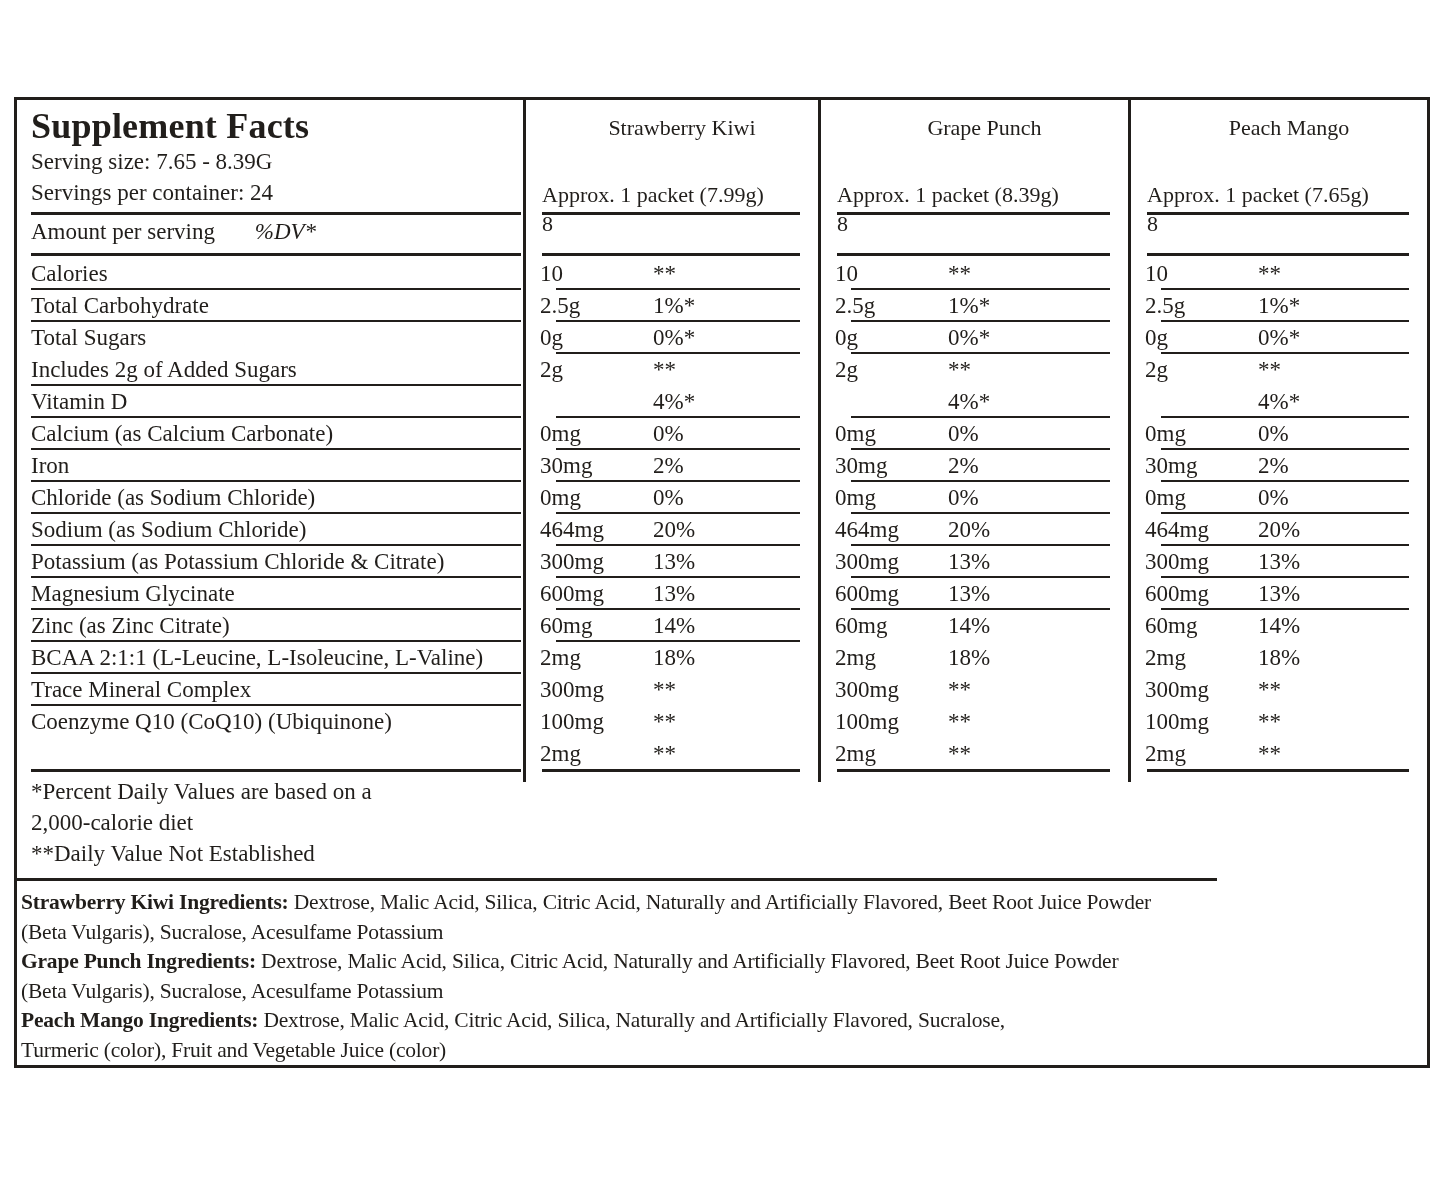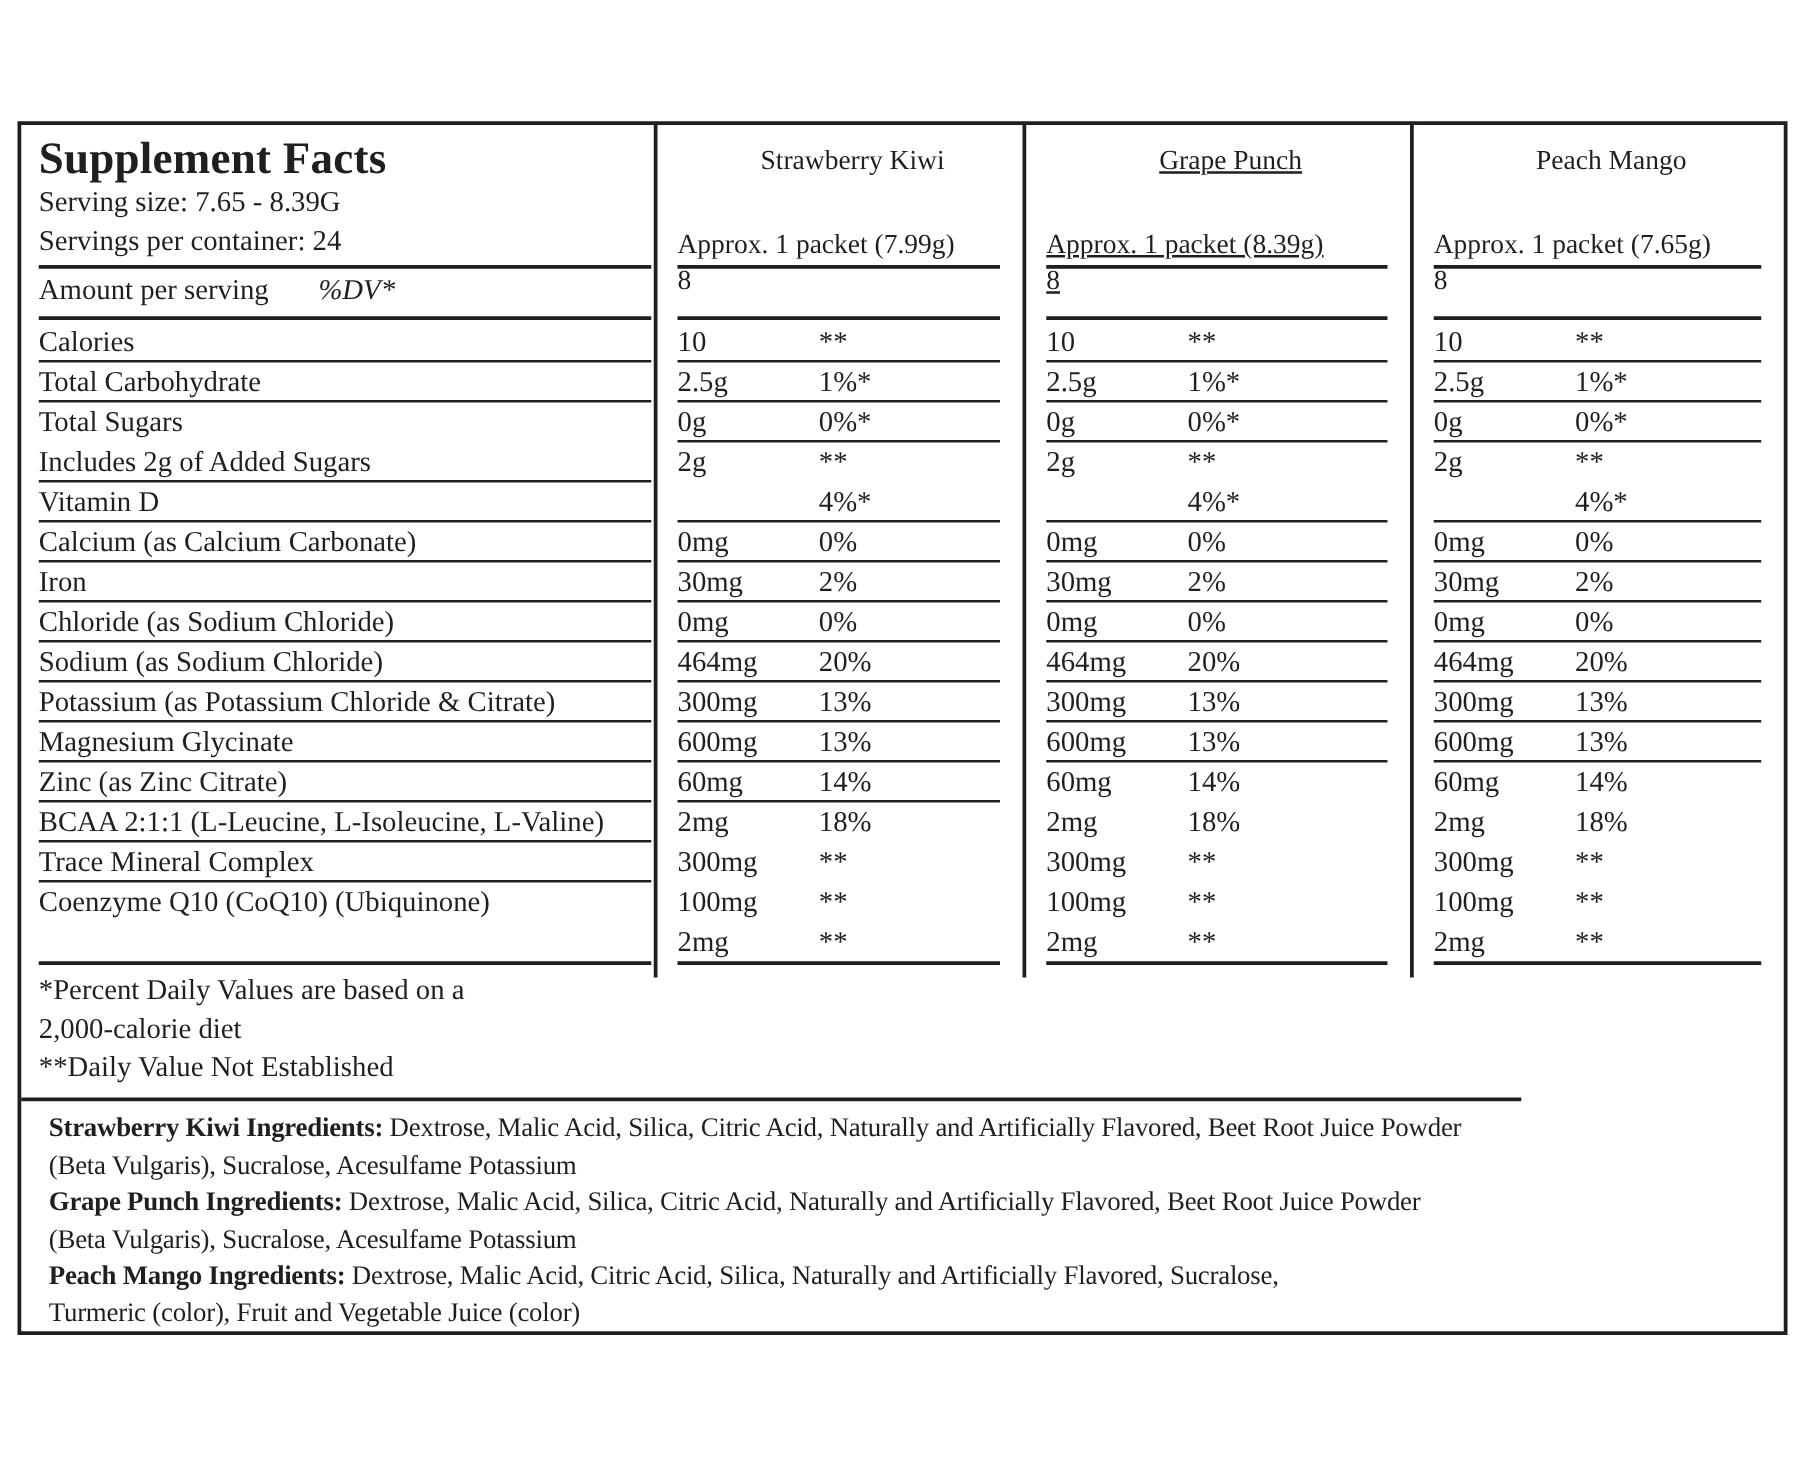--- a/index.html
+++ b/index.html
@@ -7,21 +7,21 @@
   body{ background:var(--bg); font-family:"Liberation Serif","DejaVu Serif",serif; color:var(--ink); }
   #page{ position:relative; width:1445px; height:1182px; background:var(--bg); overflow:hidden; }
 
   .facts-box{ position:absolute; left:14px; top:97px; width:1416px; height:971px; border:3px solid var(--ink); }
   .facts-area{ position:absolute; left:0; top:0; width:1410px; height:778px; }
 
   .col{ position:absolute; top:0; }
   .col-label{ left:0; width:506px; height:778px; }
   .col-flavor{ height:682px; border-left:3px solid var(--ink); }
   #col-sk{ left:506px; width:295px; }
-  #col-gp{ left:801px; width:310px;text-decoration:underline; }
+  #col-gp{ left:801px; width:310px; }
   #col-pm{ left:1111px; width:299px; }
 
   .sf-title{ font-size:36px; font-weight:bold; line-height:40px; margin:6px 0 0 14px; letter-spacing:.2px; white-space:nowrap; }
   .hdr-line{ font-size:23px; line-height:31px; padding-left:14px; white-space:nowrap; }
 
   .rule{ position:absolute; height:3px; background:var(--ink); }
   .rule-l{ left:14px; right:2px; }
   .rule-v{ left:16px; right:18px; }
   .rule1{ top:112px; } .rule2{ top:153px; }
   .bottom-rule{ position:absolute; top:669px; height:3px; background:var(--ink); }
@@ -30,27 +30,27 @@
   .aps-row .dvh{ display:inline-block; margin-left:34px;font-style:italic; }
 
   .fl-title{ text-align:center; font-size:22px; line-height:27px; padding-top:14px; white-space:nowrap;padding-left:20px; }
   .fl-packet{ font-size:22px; line-height:28px; padding-left:16px; white-space:nowrap;margin-top:40px; }
   .fl-packet2{ font-size:22px; line-height:29px; padding-left:16px; }
 
   .rows{ position:absolute; top:158px; left:0; right:0; }
   .row{ position:relative; height:32px; font-size:23px; line-height:31px; white-space:nowrap; }
   .row .rlabel{ padding-left:14px;text-align:right; }
   .row.lrule::after{ content:""; position:absolute; left:14px; right:2px; bottom:0; height:2px; background:var(--ink); }
-  .vrow{ position:relative; height:32px; font-size:23px; line-height:31px; padding-left:16px; white-space:nowrap; }
+  .vrow{ position:relative; height:32px; font-size:23px; line-height:31px; white-space:nowrap;margin-left:14px; }
   .vrow.vrule::after{ content:""; position:absolute; left:16px; right:18px; bottom:0; height:2px; background:var(--ink); }
   .vrow .amount{ display:inline-block; width:113px; }
 
   .footnotes{ position:absolute; top:676px; left:0; right:0; padding-left:14px; font-size:23px; line-height:31px; }
 
-  .ingredients{ position:absolute; left:0; top:778px; width:1200px; height:187px; border-top:3px solid var(--ink); padding:7px 0 0 22px; }
+  .ingredients{ position:absolute; left:0; top:778px; width:1200px; height:187px; border-top:3px solid var(--ink); padding:7px 0 0 4px; }
   .ing-line{ font-size:21.5px; line-height:29.5px; white-space:nowrap; letter-spacing:-0.2px; }
   .ing-line b{ font-weight:bold; }
 </style>
 </head>
 <body>
 
 <div id="page">
   <div class="facts-box">
     <div class="facts-area">
 

